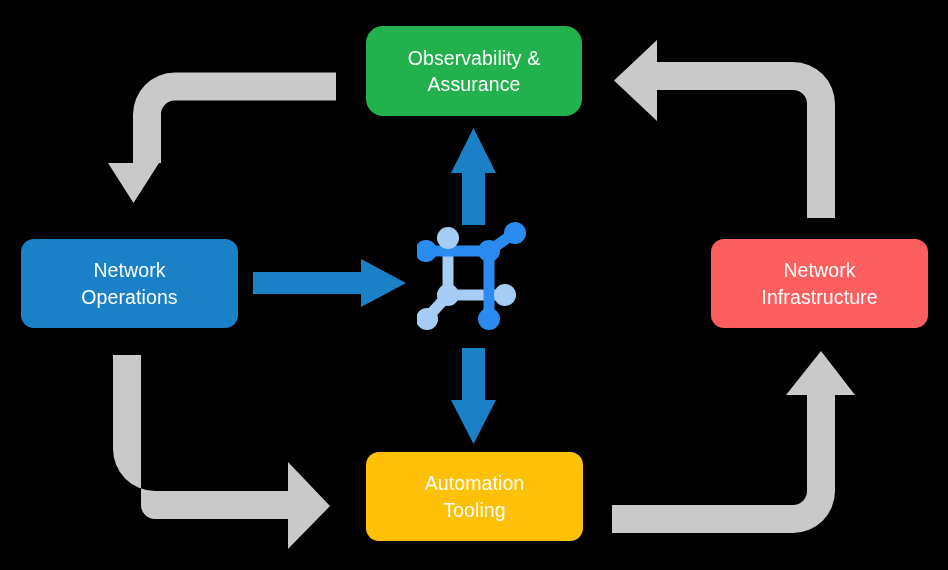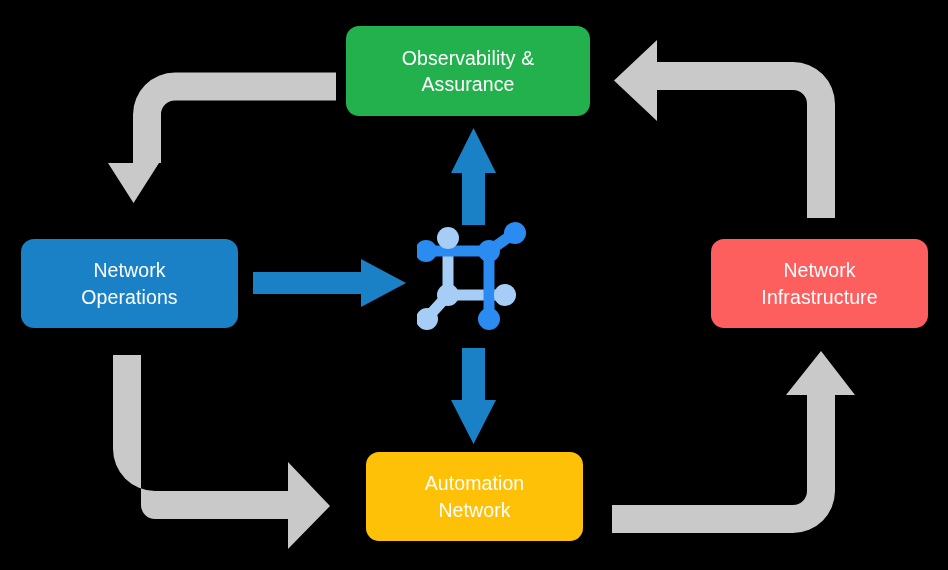--- a/index.html
+++ b/index.html
@@ -27,21 +27,21 @@
     line-height: 1.35;
     font-weight: 400;
     letter-spacing: 0.1px;
     user-select: none;
   }
   .node-label {
     display: block;
     white-space: pre-line;
     padding: 0 10px;
   }
-  #box-observability { left: 346px; top: 26px;  width: 244px; height: 90px; }
+  #box-observability { left: 366px; top: 26px;  width: 216px; height: 90px; border-radius: 17px; }
   #box-operations    { left: 21px;  top: 239px; width: 217px; height: 89px; }
   #box-infrastructure{ left: 711px; top: 239px; width: 217px; height: 89px; }
   #box-automation    { left: 366px; top: 452px; width: 217px; height: 89px; }
 
   #flow-svg {
     position: absolute;
     left: 0;
     top: 0;
     width: 948px;
     height: 570px;
@@ -196,16 +196,16 @@
 Operations</span>
   </div>
 
   <div class="node-box" id="box-infrastructure" style="background-color: rgb(253, 95, 95); color: rgb(255, 255, 255);">
     <span class="node-label">Network
 Infrastructure</span>
   </div>
 
   <div class="node-box" id="box-automation" style="background-color: rgb(255, 193, 7); color: rgb(255, 255, 255);">
     <span class="node-label">Automation
-Network</span>
+Tooling</span>
   </div>
 
 </div>
 
 </body></html>

